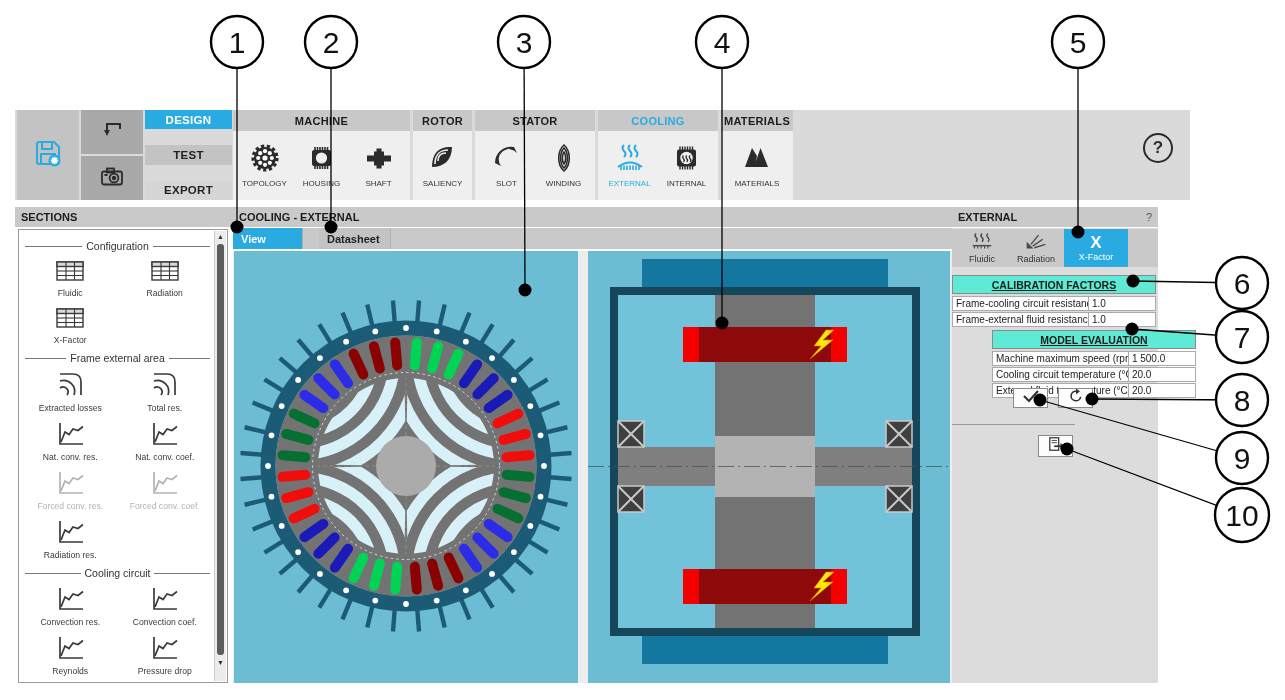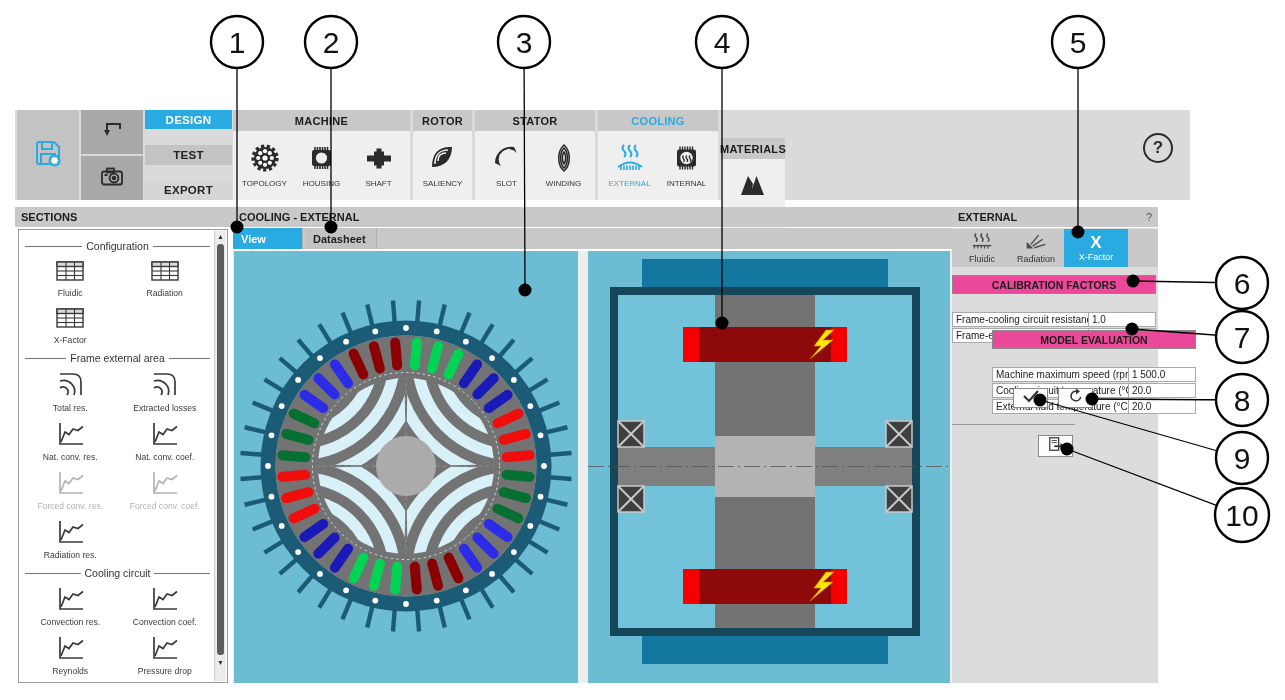--- a/index.html
+++ b/index.html
@@ -42,35 +42,35 @@
   .sep{display:flex;align-items:center;gap:4px;margin:4px 2px 2px 2px;color:#333;font-size:10.5px;}
   .sep:before,.sep:after{content:"";flex:1;height:1px;background:#777;}
   .sb-grid{display:grid;grid-template-columns:1fr 1fr;}
   .sb-item{display:flex;flex-direction:column;align-items:center;gap:3px;padding:5px 0 3px 0;
       cursor:pointer;font-size:8.6px;color:#3a3a3a;text-align:center;}
   .sb-item.disabled{color:#b3b3b3;cursor:default;}
   
   .tabstrip{position:absolute;left:233px;top:228px;width:719px;height:21px;background:#c9c9c9;display:flex;}
   .vtab{width:70px;height:21px;display:flex;align-items:center;justify-content:flex-start;padding-left:8px;
       box-sizing:border-box;font-size:11px;font-weight:bold;background:#c3c3c3;color:#222;
-      cursor:pointer;margin-right:2px;border-right:1px solid #b0b0b0;}
+      cursor:pointer;margin-right:16px;border-right:1px solid #b0b0b0;}
   .vtab.active{background:var(--accent);color:#fff;}
   .canvas-bg{position:absolute;left:233px;top:251px;width:719px;height:432px;background:#ededed;}
   .canvas{position:absolute;top:251px;height:432px;background:var(--canvas-blue);cursor:crosshair;}
   
   .rp-bg{position:absolute;left:952px;top:228px;width:206px;height:455px;background:#dcdcdc;}
   .rp-tabs{position:absolute;left:952px;top:229px;width:206px;height:38px;background:#c9c9c9;
       display:flex;gap:2px;padding-left:4px;box-sizing:border-box;}
   .rp-tab{width:52px;height:38px;display:flex;flex-direction:column;align-items:center;justify-content:center;
       gap:2px;font-size:9px;color:#333;cursor:pointer;}
   .rp-tab.active{background:var(--accent);color:#fff;width:64px;}
   .xglyph{font-size:17px;font-weight:bold;line-height:15px;}
   .ptable{position:absolute;left:952px;width:204px;font-size:10px;}
-  .ptable-hd{height:17px;background:#ec4899;border:1px solid #8a8a8a;display:flex;align-items:center;
-      justify-content:center;font-weight:bold;font-size:10.5px;color:#1c1c1c;margin-bottom:18px;}
+  .ptable-hd{height:17px;background:#5eead4;border:1px solid #8a8a8a;display:flex;align-items:center;
+      justify-content:center;font-weight:bold;font-size:10.5px;color:#1c1c1c;margin-bottom:2px;text-decoration:underline;}
   .prow{display:flex;height:15px;margin-top:1px;}
   .pcell-l{width:133px;background:#fff;border:1px solid #aaa;display:flex;align-items:center;
       padding:0 3px;white-space:nowrap;overflow:hidden;}
   .pcell-v{width:62px;background:#fff;border:1px solid #aaa;border-left:none;display:flex;align-items:center;
       padding:0 3px;cursor:text;}
   .sqbtn{position:absolute;width:33px;height:18px;background:#fdfdfd;border:1px solid #8a8a8a;
       display:flex;align-items:center;justify-content:center;cursor:pointer;}
   .rp-divider{position:absolute;left:952px;top:424px;width:123px;height:1px;background:#999;}
   
   #callouts{position:absolute;left:0;top:0;width:1285px;height:700px;pointer-events:none;}
@@ -266,21 +266,21 @@
                 <g fill="none" stroke="#2b2b2b" stroke-width="1.3">
                   <path d="M11.5,12.5 q-1.6,1.6 0,3.2 q1.6,1.6 0,3.2"></path>
                   <path d="M14.8,12.5 q-1.6,1.6 0,3.2 q1.6,1.6 0,3.2"></path>
                   <path d="M18.1,12.5 q-1.6,1.6 0,3.2 q1.6,1.6 0,3.2"></path>
                 </g>
               </svg></span>
             <span>INTERNAL</span>
           </div>
         </div>
       </div>
-      <div class="rgroup" style="width: 64px; margin-top: 28px;">
+      <div class="rgroup" style="width: 72px;">
         <div class="rgroup-hd">MATERIALS</div>
         <div class="rgroup-body">
           <div class="ritem">
             <span><svg width="30" height="30" viewBox="0 0 30 30">
                 <g fill="#2b2b2b">
                   <path d="M3,24 L10,5 L15,13 L13,24 Z"></path>
                   <path d="M12,24 L18.5,5 L26,24 Z"></path>
                 </g>
               </svg></span>
             <span>MATERIALS</span>
@@ -343,31 +343,31 @@
         </div>
         <div class="sb-grid">
           <div class="sb-item">
             <span><svg width="27" height="27" viewBox="0 0 27 27">
                 <g fill="none" stroke="currentColor" stroke-width="1.7">
                   <path d="M3,3 H16 Q24,3 24,11 V24"></path>
                   <path d="M3,10 A 11,11 0 0 1 17,24"></path>
                   <path d="M3,17 A 5,5 0 0 1 10,24"></path>
                 </g>
               </svg></span>
-            <span>Total res.</span>
+            <span>Extracted losses</span>
           </div>
           <div class="sb-item">
             <span><svg width="27" height="27" viewBox="0 0 27 27">
                 <g fill="none" stroke="currentColor" stroke-width="1.7">
                   <path d="M3,3 H16 Q24,3 24,11 V24"></path>
                   <path d="M3,10 A 11,11 0 0 1 17,24"></path>
                   <path d="M3,17 A 5,5 0 0 1 10,24"></path>
                 </g>
               </svg></span>
-            <span>Extracted losses</span>
+            <span>Total res.</span>
           </div>
           <div class="sb-item">
             <span><svg width="29" height="26" viewBox="0 0 29 26">
                 <g fill="none" stroke="currentColor" stroke-width="1.7">
                   <polyline points="4,2 4,23 27,23"></polyline>
                   <polyline points="5,21 9,11 13,13.5 17,8 22,9.5 27,5.5"></polyline>
                 </g>
               </svg></span>
             <span>Nat. conv. res.</span>
           </div>

